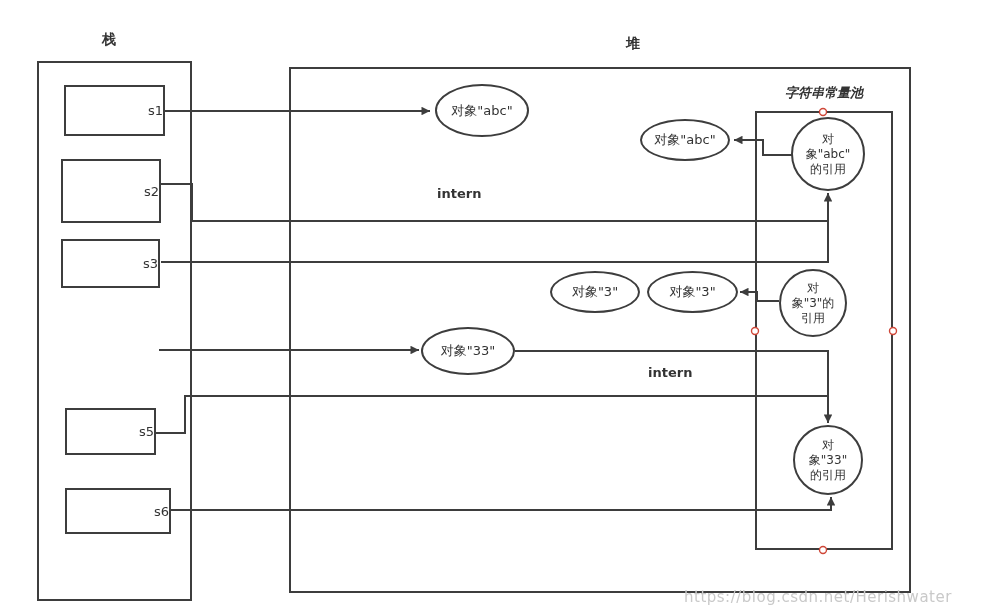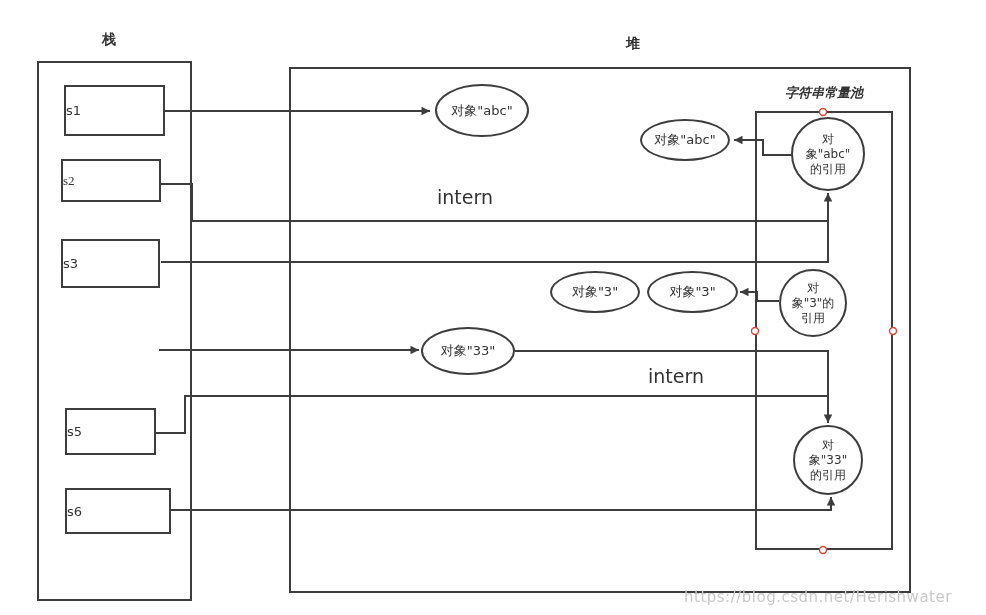--- a/index.html
+++ b/index.html
@@ -3,30 +3,30 @@
 <meta charset="utf-8">
 <style>
   :root{
     --line:#3d3d3d; --text:#333333; --handle:#cf4637; --wm:#c9c9c9;
   }
   html,body{margin:0;padding:0;background:#ffffff;}
   #canvas{position:relative;width:986px;height:615px;background:#ffffff;overflow:hidden;
           font-family:"DejaVu Sans","Liberation Sans",sans-serif;color:var(--text);}
   .rect{position:absolute;border:2px solid var(--line);background:transparent;box-sizing:border-box;}
   .sbox{position:absolute;border:2px solid var(--line);background:#ffffff;box-sizing:border-box;
-        display:flex;align-items:center;justify-content:flex-start;font-size:13px;color:var(--text);}
+        display:flex;align-items:center;justify-content:flex-end;font-size:13px;color:var(--text);}
   .ellipse{position:absolute;border:2px solid var(--line);border-radius:50%;background:#ffffff;
         box-sizing:border-box;display:flex;align-items:center;justify-content:center;
         font-size:13px;color:var(--text);text-align:center;white-space:nowrap;}
   .circle{position:absolute;border:2px solid var(--line);border-radius:50%;background:#ffffff;
         box-sizing:border-box;display:flex;flex-direction:column;align-items:center;justify-content:center;
         font-size:12px;line-height:1.25;color:var(--text);text-align:center;white-space:nowrap;}
   .title{position:absolute;font-size:14px;font-weight:600;color:var(--text);text-align:center;}
   .pool-title{position:absolute;font-size:13px;font-weight:700;color:var(--text);text-align:center;font-style:italic;}
-  .intern{position:absolute;font-size:19px;font-weight:400;color:var(--text);}
+  .intern{position:absolute;font-size:13px;font-weight:700;color:var(--text);}
   .watermark{position:absolute;font-size:15px;color:var(--wm);text-align:right;letter-spacing:0.5px;}
   svg{position:absolute;left:0;top:0;}
 </style>
 </head>
 <body>
 
 <div id="canvas">
 
   <div class="rect" style="left:37px;top:61px;width:155px;height:540px;"></div>
   <div class="rect" style="left:289px;top:67px;width:622px;height:526px;"></div>
@@ -45,21 +45,21 @@
     <path d="M779,301 L757,301 L757,292 L740,292" stroke="#3d3d3d" stroke-width="2" fill="none" marker-end="url(#arr)"></path>
     <path d="M159,350 L419,350" stroke="#3d3d3d" stroke-width="2" fill="none" marker-end="url(#arr)"></path>
     <path d="M515,351 L828,351 L828,423" stroke="#3d3d3d" stroke-width="2" fill="none" marker-end="url(#arr)"></path>
     <path d="M156,433 L185,433 L185,396 L828,396" stroke="#3d3d3d" stroke-width="2" fill="none"></path>
     <path d="M156,510 L831,510 L831,497" stroke="#3d3d3d" stroke-width="2" fill="none" marker-end="url(#arr)"></path>
   </svg>
 
   <div class="sbox" style="left:64px;top:85px;width:101px;height:51px;">
     <span>s1</span>
   </div>
-  <div class="sbox" style="left:61px;top:159px;width:100px;height:43px;font-family:Liberation Serif, serif;">
+  <div class="sbox" style="left:61px;top:159px;width:100px;height:64px;">
     <span>s2</span>
   </div>
   <div class="sbox" style="left:61px;top:239px;width:99px;height:49px;">
     <span>s3</span>
   </div>
   <div class="sbox" style="left:65px;top:408px;width:91px;height:47px;">
     <span>s5</span>
   </div>
   <div class="sbox" style="left:65px;top:488px;width:106px;height:46px;">
     <span>s6</span>

